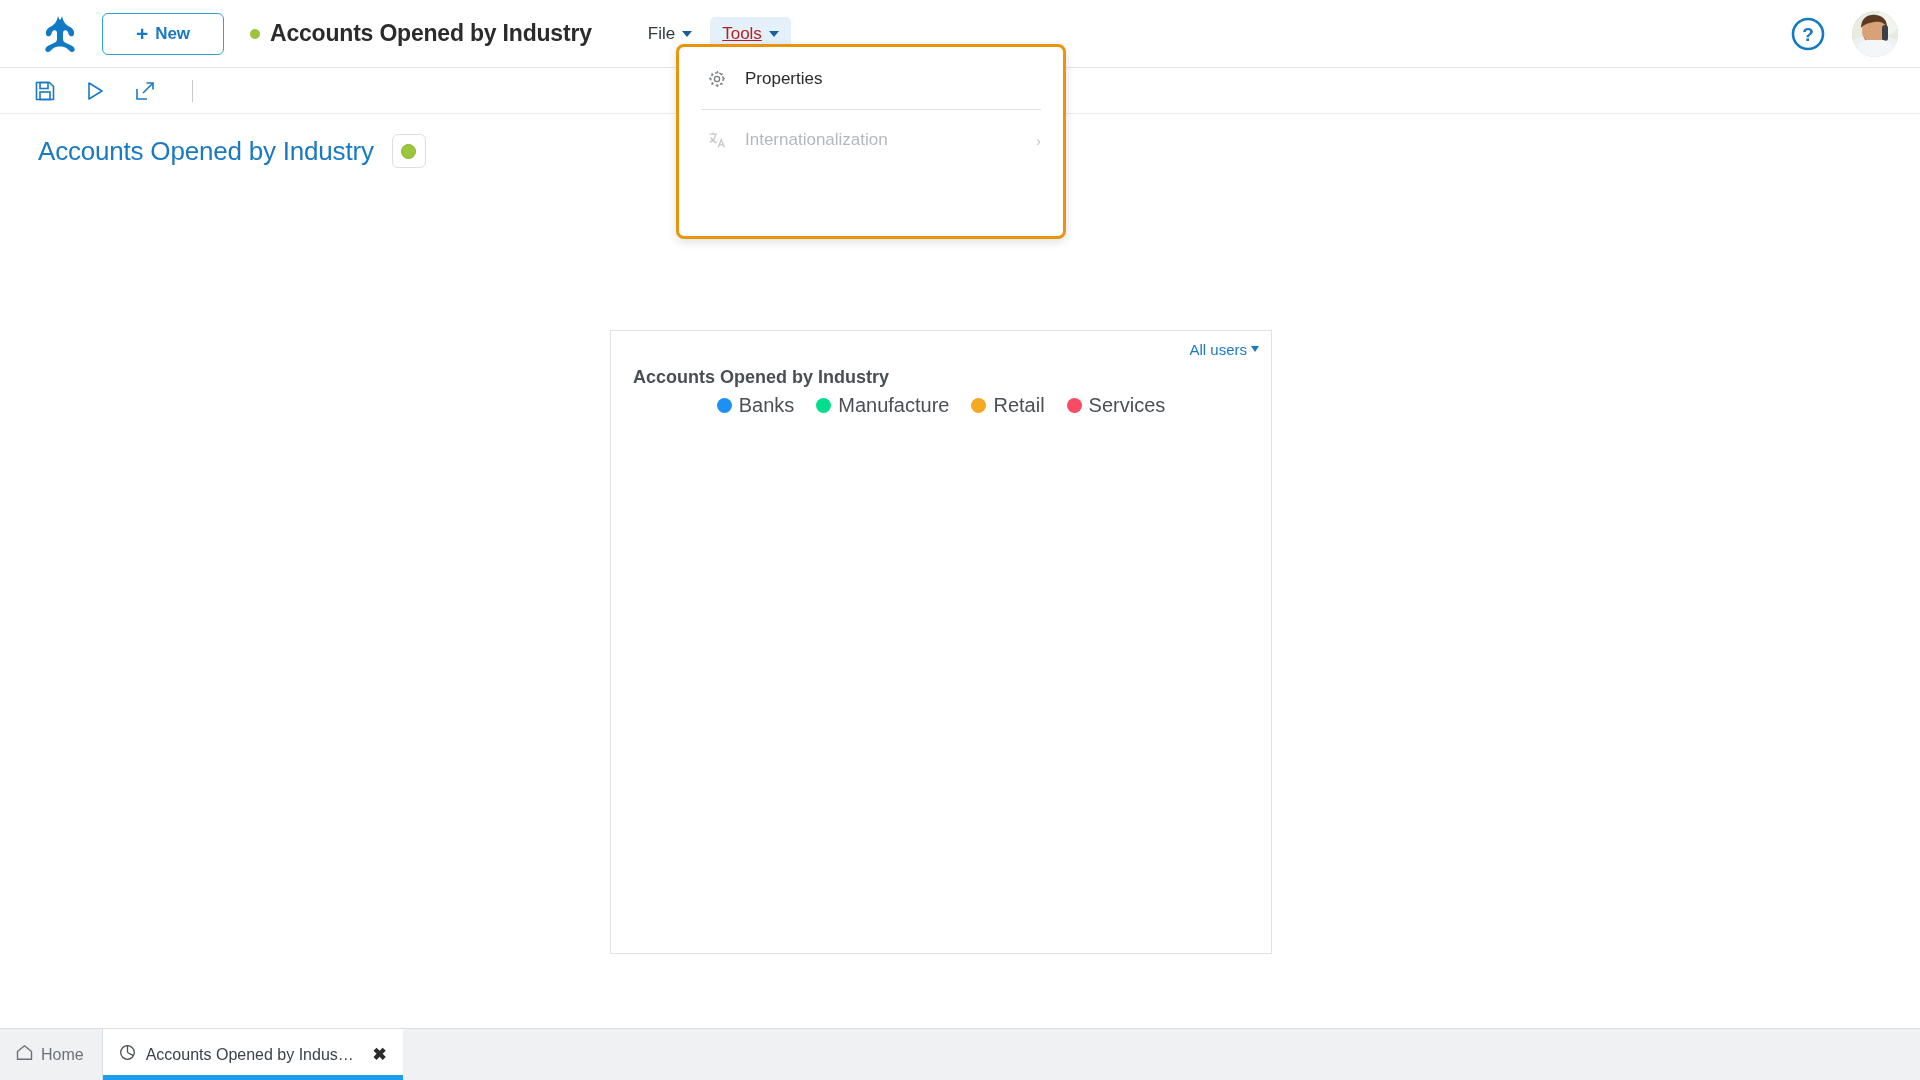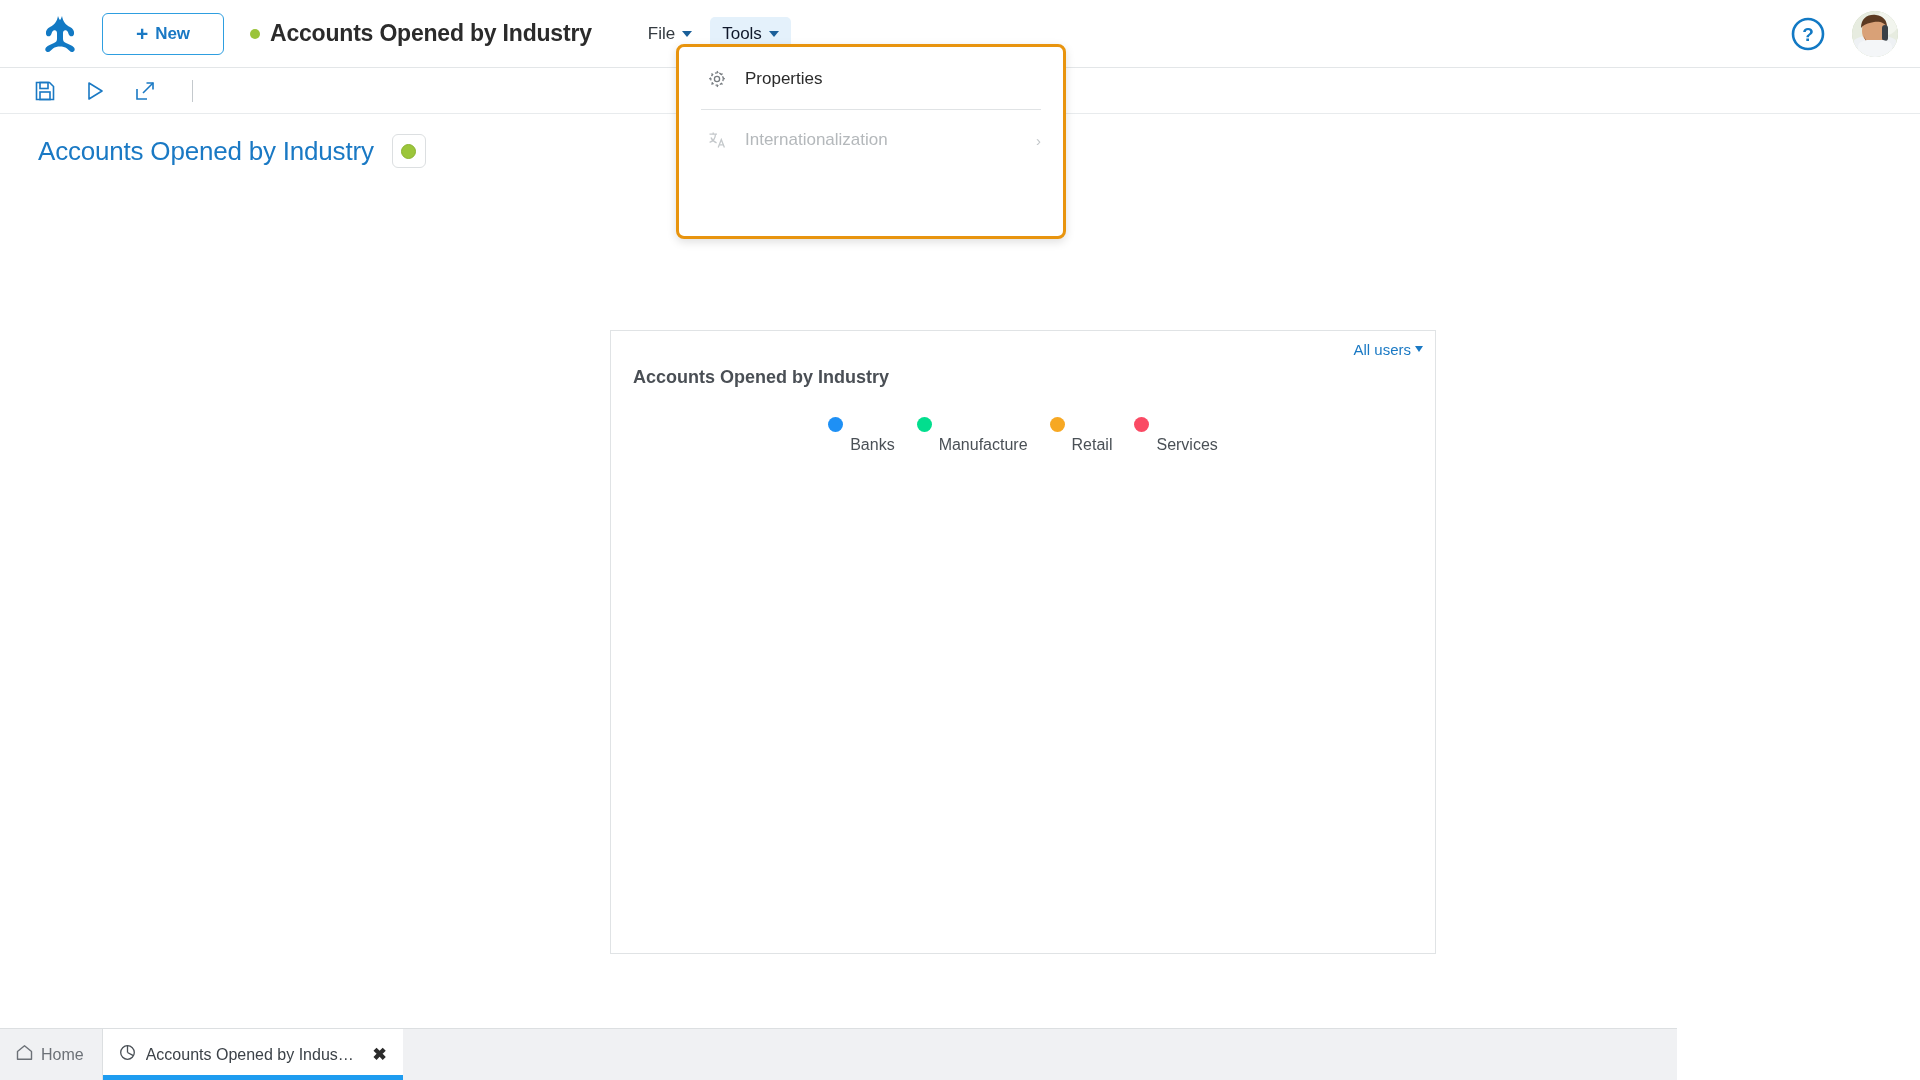--- a/index.html
+++ b/index.html
@@ -41,21 +41,21 @@
   .doc-title {
     font-size: 23px; font-weight: 700; color: #2b2b2b; letter-spacing: -0.2px;
     white-space: nowrap;
   }
   .menus { margin-left: 44px; display: flex; align-items: center; gap: 6px; }
   .menu-btn {
     height: 34px; padding: 0 12px; border-radius: 5px;
     display: flex; align-items: center; gap: 7px;
     font-size: 17px; color: #333a40; cursor: pointer; background: transparent; justify-content: space-between;
   }
-  .menu-btn.active { background: #e4f1fb; color: #0f172a; }
+  .menu-btn.active { background: #e4f1fb; color: #b91c1c; text-decoration: underline; }
   .caret {
     width: 0; height: 0; border-left: 5px solid transparent;
     border-right: 5px solid transparent; border-top: 6px solid #1a5f99;
   }
   .topbar-right {
     margin-left: auto; margin-right: 22px;
     display: flex; align-items: center; gap: 26px;
   }
   .help-icon { cursor: pointer; display: flex; }
   .avatar {
@@ -108,21 +108,21 @@
     display: flex; align-items: center; justify-content: center; background: #fff;
   }
   .status-badge .sd {
     width: 15px; height: 15px; border-radius: 50%;
     background: #9cc63b; border: 1px solid #8ab32f;
   }
 
   
   .chart-card {
     position: absolute; left: 610px; top: 330px;
-    width: 826px; height: 624px;
+    width: 662px; height: 624px;
     background: #ffffff; border: 1px solid #e0e3e5;
   }
   .card-topbar {
     height: 30px; display: flex; align-items: center; justify-content: flex-end;
     padding-right: 12px; padding-top: 6px;
   }
   .all-users {
     font-size: 15px; color: #1a79c4; cursor: pointer;
     display: flex; align-items: center; gap: 4px;
   }
@@ -143,31 +143,31 @@
     text-align: center; pointer-events: none;
   }
   .center-total .lbl { font-size: 22px; color: #2e8ce0; }
   .center-total .val { font-size: 27px; color: #3c4248; margin-top: 12px; }
   .legend {
     display: flex; align-items: center; justify-content: center; gap: 22px;
     margin-top: 6px;
   }
   .legend-item { display: flex; align-items: center; gap: 7px; cursor: pointer; }
   .legend-swatch { width: 15px; height: 15px; border-radius: 50%; }
-  .legend-label { font-size: 16px; color: #4a5056; margin-top: 42px; }
+  .legend-label { font-size: 20px; color: #4a5056; }
 
   .slice-label {
     position: absolute; font-size: 14.5px; font-weight: 700; color: #ffffff;
     text-shadow: 0 1px 2px rgba(0,0,0,0.28); pointer-events: none;
     white-space: nowrap;
   }
 
   
   .taskbar {
-    position: absolute; bottom: 0; left: 0; width: 1677px; height: 52px;
+    position: absolute; bottom: 0; left: 0; width: 1920px; height: 52px;
     background: #f0f1f3; border-top: 1px solid #dcdfe1;
     display: flex; align-items: stretch;
   }
   .tb-home {
     display: flex; align-items: center; gap: 8px;
     padding: 0 18px 0 16px; font-size: 16px; color: #6c7177; cursor: pointer;
     border-right: 1px solid #dcdfe1;
   }
   .tb-tab {
     position: relative; display: flex; align-items: center; gap: 10px;

